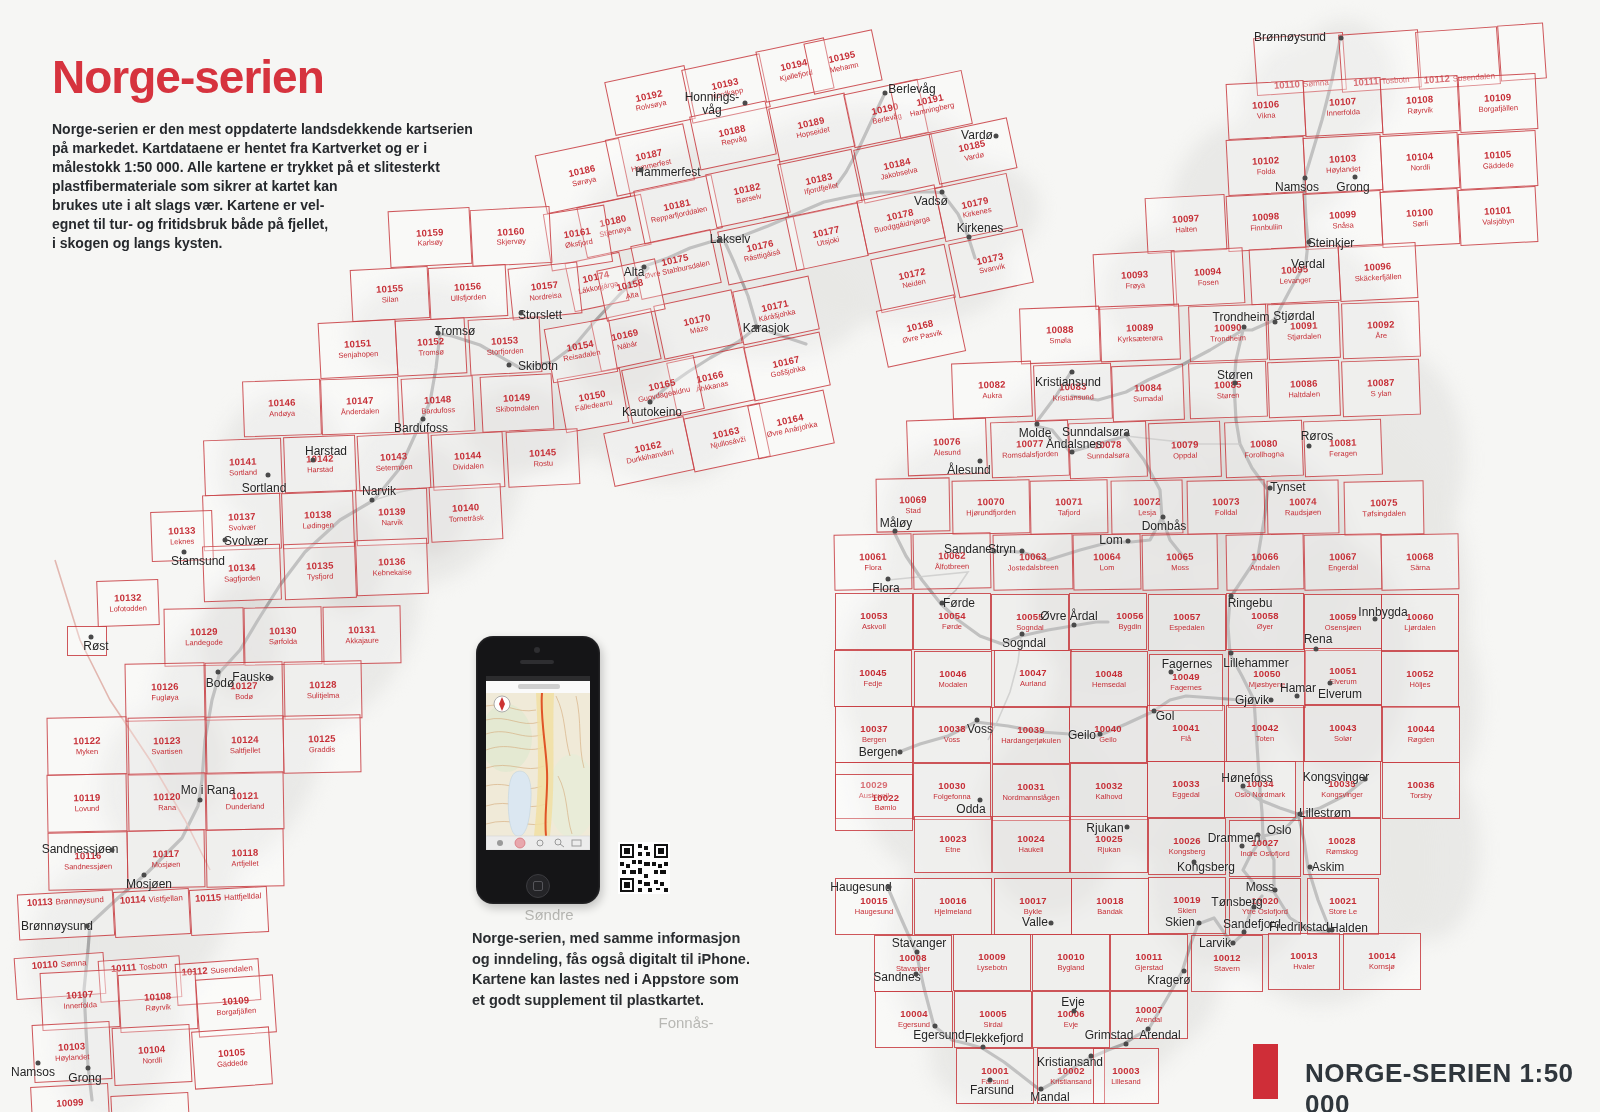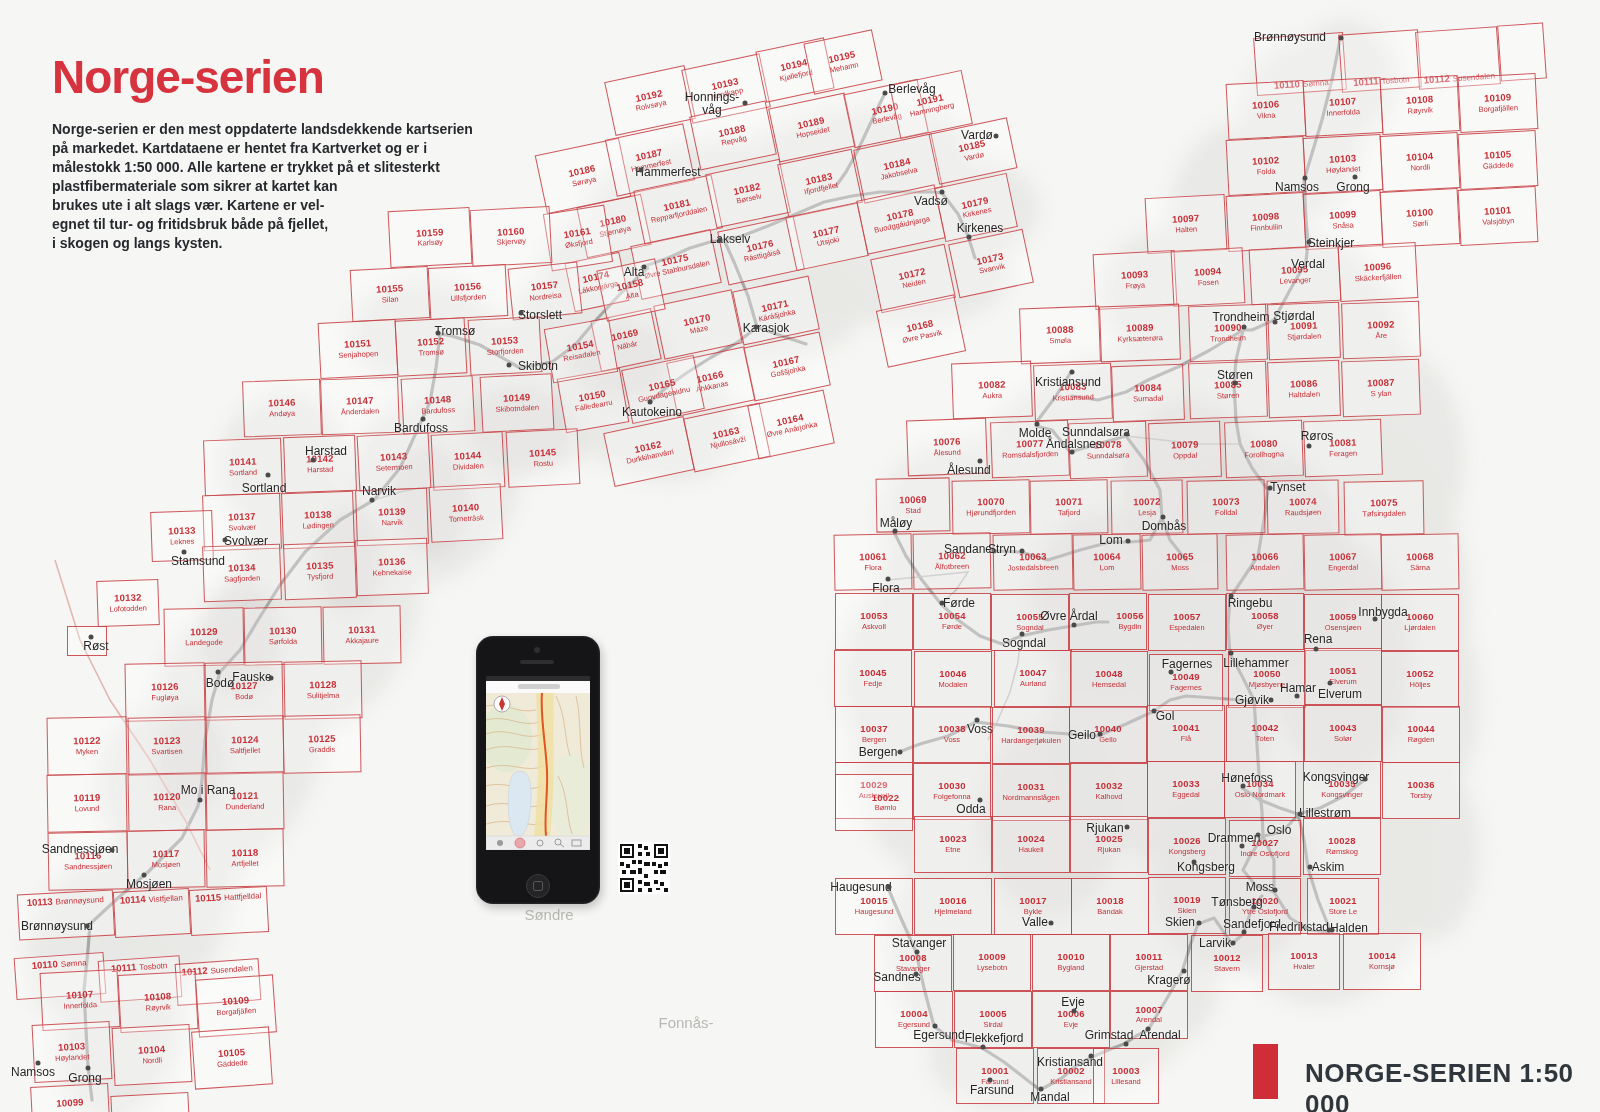--- a/index.html
+++ b/index.html
@@ -1263,17 +1263,21 @@
         <rect x="19" y="2" width="5" height="5"></rect>
         <rect x="2" y="19" width="5" height="5"></rect>
     </g>
     <g fill="#111111">
       <rect x="3" y="3" width="3" height="3"></rect>
         <rect x="20" y="3" width="3" height="3"></rect>
         <rect x="3" y="20" width="3" height="3"></rect>
     </g>
   </svg>
 
+  <div id="note">Norge-serien, med samme informasjon
+og inndeling, fås også digitalt til iPhone.
+Kartene kan lastes ned i Appstore som
+et godt supplement til plastkartet.</div>
 
   <div id="footer-bar"></div>
   <div id="footer-label">NORGE-SERIEN 1:50 000</div>
 
 </div>
 
 </body></html>

